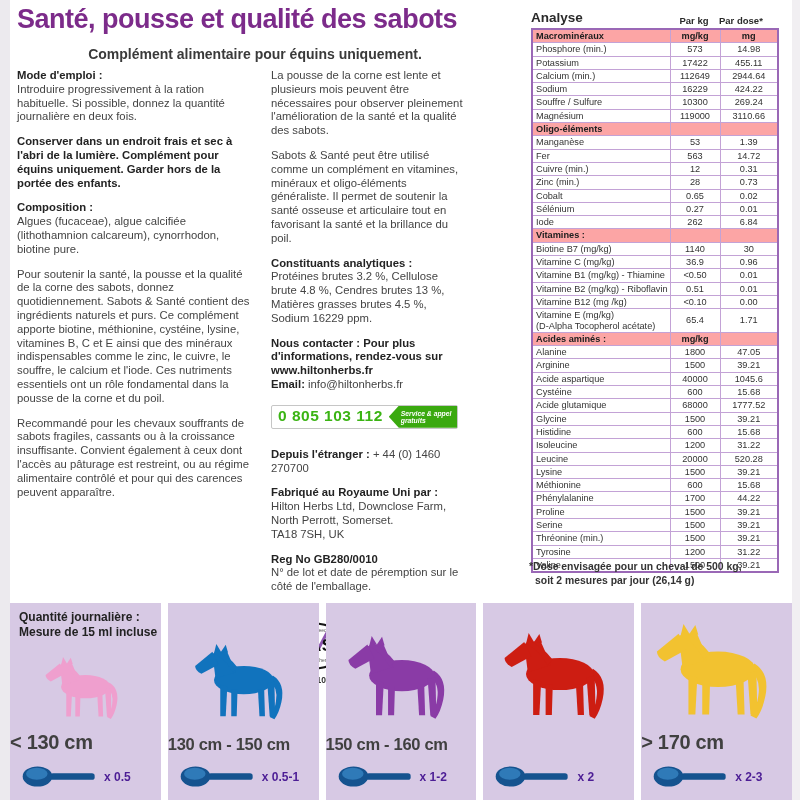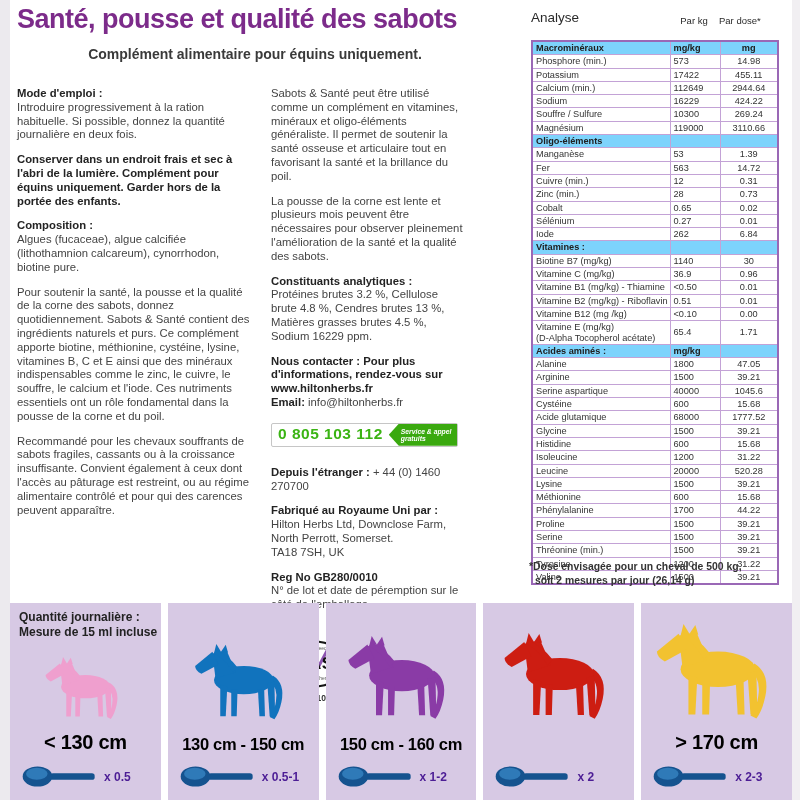--- a/index.html
+++ b/index.html
@@ -3,63 +3,63 @@
 <meta charset="utf-8">
 <style>
   *{margin:0;padding:0;box-sizing:border-box}
   html,body{width:800px;height:800px}
   body{font-family:"Liberation Sans",sans-serif;background:#fff;position:relative;overflow:hidden;color:#414141}
   .edge{position:absolute;top:0;bottom:0;background:#eceaee}
   .edge-left{left:0;width:10px}
   .edge-right{right:0;width:8px;background:#f1eff2}
   .title{position:absolute;left:17px;top:4px;font-size:27px;font-weight:bold;color:#7c2b8a;letter-spacing:-.5px}
   .subtitle{position:absolute;left:20px;top:46px;width:470px;text-align:center;font-size:14px;font-weight:bold;color:#3a3a3a}
-  .col{position:absolute;top:87px;font-size:11.3px;line-height:13.8px;color:#444}
+  .col{position:absolute;top:69px;font-size:11.3px;line-height:13.8px;color:#444}
   .col p{margin-bottom:11px}
   .col b{color:#232323}
   .col .allbold{font-weight:bold;color:#232323}
   .col-left{left:17px;width:234px}
   .col-mid{left:271px;width:192px}
   .phone-row{display:inline-flex;align-items:stretch;background:#fff;border:1px solid #c6c6c6;border-radius:2px;margin:2px 0 19px 0;height:24px}
   .phone-number{color:#3bb414;font-weight:bold;font-size:15.5px;padding:3px 6px 0 6px;letter-spacing:.5px;white-space:nowrap}
   .phone-badge{background:#3aa90f;color:#fff;font-size:6.8px;font-style:italic;font-weight:bold;line-height:7.5px;padding:4px 6px 0 12px;clip-path:polygon(10px 0,100% 0,100% 100%,10px 100%,0 50%);min-width:58px}
   .logos-row{display:flex;align-items:center;justify-content:center;gap:42px;margin-top:14px}
   .ufas{text-align:center}
   .ufas-oval{width:78px;height:48px;border:2.5px solid #161616;border-radius:50%;background:#fff;position:relative;display:flex;flex-direction:column;align-items:center;justify-content:center;overflow:hidden}
   .ufas-oval::before{content:"";position:absolute;left:46px;top:6px;width:3px;height:30px;background:#8d55b0;transform:rotate(28deg)}
   .ufas-top{font-size:5px;color:#555}
   .ufas-name{font-size:17px;font-weight:bold;color:#111;letter-spacing:.5px;line-height:16px;position:relative}
   .ufas-bottom{font-size:5px;color:#555}
   .ufas-reg{font-size:8.5px;font-weight:bold;color:#333;margin-top:4px}
   .beta{width:78px;height:94px;display:block}
   .analysis{position:absolute;left:531px;top:10px;width:248px}
-  .an-head{display:flex;font-weight:normal;color:#2a2a2a;margin-bottom:14px}
+  .an-head{display:flex;font-weight:bold;color:#2a2a2a;margin-bottom:2px}
   .an-head .h-name{width:138px;font-size:13.5px}
   .an-head .h-kg{width:50px;font-size:9.5px;text-align:center;padding-top:5px}
   .an-head .h-dose{width:58px;font-size:9.5px;text-align:left;padding-top:5px}
   table.an{border-collapse:collapse;width:246px;border:2px solid #9a68b6;font-size:9.2px;color:#333;table-layout:fixed}
   table.an td{border:1px solid #c3a2d6;padding:1px 3px;line-height:1.12;white-space:nowrap;overflow:hidden}
   table.an td.n{width:138px}
-  table.an td.v{width:50px}
+  table.an td.v{text-align:center;width:50px}
   table.an td.v2{text-align:center;width:58px}
-  table.an tr.sec td{background:#7dd3fc;font-weight:bold;color:#202020}
+  table.an tr.sec td{background:#fca5a5;font-weight:bold;color:#202020}
   table.an td.wrap{white-space:normal}
   .footnote{position:absolute;left:529px;top:560px;font-size:10.4px;font-weight:bold;color:#333;line-height:13.5px}
   .footnote .l2{padding-left:6px}
   .dosage{position:absolute;left:10px;top:603px;width:782px;height:197px;display:flex;gap:7px}
   .panel{flex:1;background:#d7c9e4;position:relative}
   .panel-head{position:absolute;top:7px;left:9px;font-size:12px;font-weight:bold;color:#222;line-height:14.5px}
   .horse-box{position:absolute;left:0;right:0;bottom:78px;display:flex;justify-content:center;align-items:flex-end}
   .horse{display:block}
   .panel:nth-child(1) .horse{width:84px}
   .panel:nth-child(2) .horse{width:102px}
   .panel:nth-child(3) .horse{width:112px}
   .panel:nth-child(4) .horse{width:116px}
   .panel:nth-child(5) .horse{width:128px}
-  .size-label{position:absolute;left:0;right:0;bottom:46px;text-align:center;font-weight:bold;color:#000000;font-size:20px;letter-spacing:-.3px}
+  .size-label{position:absolute;left:0;right:0;bottom:46px;font-weight:bold;color:#404040;font-size:20px;letter-spacing:-.3px}
   .panel:nth-child(2) .size-label,.panel:nth-child(3) .size-label,.panel:nth-child(4) .size-label{font-size:16.5px}
   .dose-row{position:absolute;left:12px;right:4px;bottom:10px;display:flex;align-items:center;gap:8px}
   .spoon{width:74px;height:27px;flex:none}
   .dose{font-size:12px;font-weight:bold;color:#4c1d95;white-space:nowrap}
 </style>
 </head>
 <body>
 
 <div class="edge edge-left"></div>
 <div class="edge edge-right"></div>
@@ -69,22 +69,22 @@
 
 <div class="col col-left">
   <p><b>Mode d'emploi :</b><br><span>Introduire progressivement à la ration habituelle. Si possible, donnez la quantité journalière en deux fois.</span></p>
   <p class="allbold">Conserver dans un endroit frais et sec à l'abri de la lumière. Complément pour équins uniquement. Garder hors de la portée des enfants.</p>
   <p><b>Composition :</b><br><span>Algues (fucaceae), algue calcifiée (lithothamnion calcareum), cynorrhodon, biotine pure.</span></p>
   <p>Pour soutenir la santé, la pousse et la qualité de la corne des sabots, donnez quotidiennement. Sabots &amp; Santé contient des ingrédients naturels et purs. Ce complément apporte biotine, méthionine, cystéine, lysine, vitamines B, C et E ainsi que des minéraux indispensables comme le zinc, le cuivre, le souffre, le calcium et l'iode. Ces nutriments essentiels ont un rôle fondamental dans la pousse de la corne et du poil.</p>
   <p>Recommandé pour les chevaux souffrants de sabots fragiles, cassants ou à la croissance insuffisante. Convient également à ceux dont l'accès au pâturage est restreint, ou au régime alimentaire contrôlé et pour qui des carences peuvent apparaître.</p>
 </div>
 
 <div class="col col-mid">
+  <p>La pousse de la corne est lente et plusieurs mois peuvent être nécessaires pour observer pleinement l'amélioration de la santé et la qualité des sabots.</p>
   <p>Sabots &amp; Santé peut être utilisé comme un complément en vitamines, minéraux et oligo-éléments généraliste. Il permet de soutenir la santé osseuse et articulaire tout en favorisant la santé et la brillance du poil.</p>
-  <p>La pousse de la corne est lente et plusieurs mois peuvent être nécessaires pour observer pleinement l'amélioration de la santé et la qualité des sabots.</p>
   <p><b>Constituants analytiques :</b><br><span>Protéines brutes 3.2 %, Cellulose brute 4.8 %, Cendres brutes 13 %, Matières grasses brutes 4.5 %, Sodium 16229 ppm.</span></p>
   <p><b>Nous contacter : Pour plus d'informations, rendez-vous sur www.hiltonherbs.fr</b><br><b>Email:</b> <span>info@hiltonherbs.fr</span></p>
   <div class="phone-row">
     <span class="phone-number">0 805 103 112</span>
     <span class="phone-badge"><span>Service &amp; appel</span><br><span>gratuits</span></span>
   </div>
   <p><b>Depuis l'étranger :</b> <span>+ 44 (0) 1460 270700</span></p>
   <p><b>Fabriqué au Royaume Uni par :</b><br><span>Hilton Herbs Ltd, Downclose Farm,</span><br><span>North Perrott, Somerset.</span><br><span>TA18 7SH, UK</span></p>
   <p><b>Reg No GB280/0010</b><br><span>N° de lot et date de péremption sur le côté de l'emballage.</span></p>
   <div class="logos-row">
@@ -235,21 +235,21 @@
           <td class="n">Alanine</td>
           <td class="v">1800</td>
           <td class="v2">47.05</td>
         </tr>
         <tr>
           <td class="n">Arginine</td>
           <td class="v">1500</td>
           <td class="v2">39.21</td>
         </tr>
         <tr>
-          <td class="n">Serine aspartique</td>
+          <td class="n">Acide aspartique</td>
           <td class="v">40000</td>
           <td class="v2">1045.6</td>
         </tr>
         <tr>
           <td class="n">Cystéine</td>
           <td class="v">600</td>
           <td class="v2">15.68</td>
         </tr>
         <tr>
           <td class="n">Acide glutamique</td>

